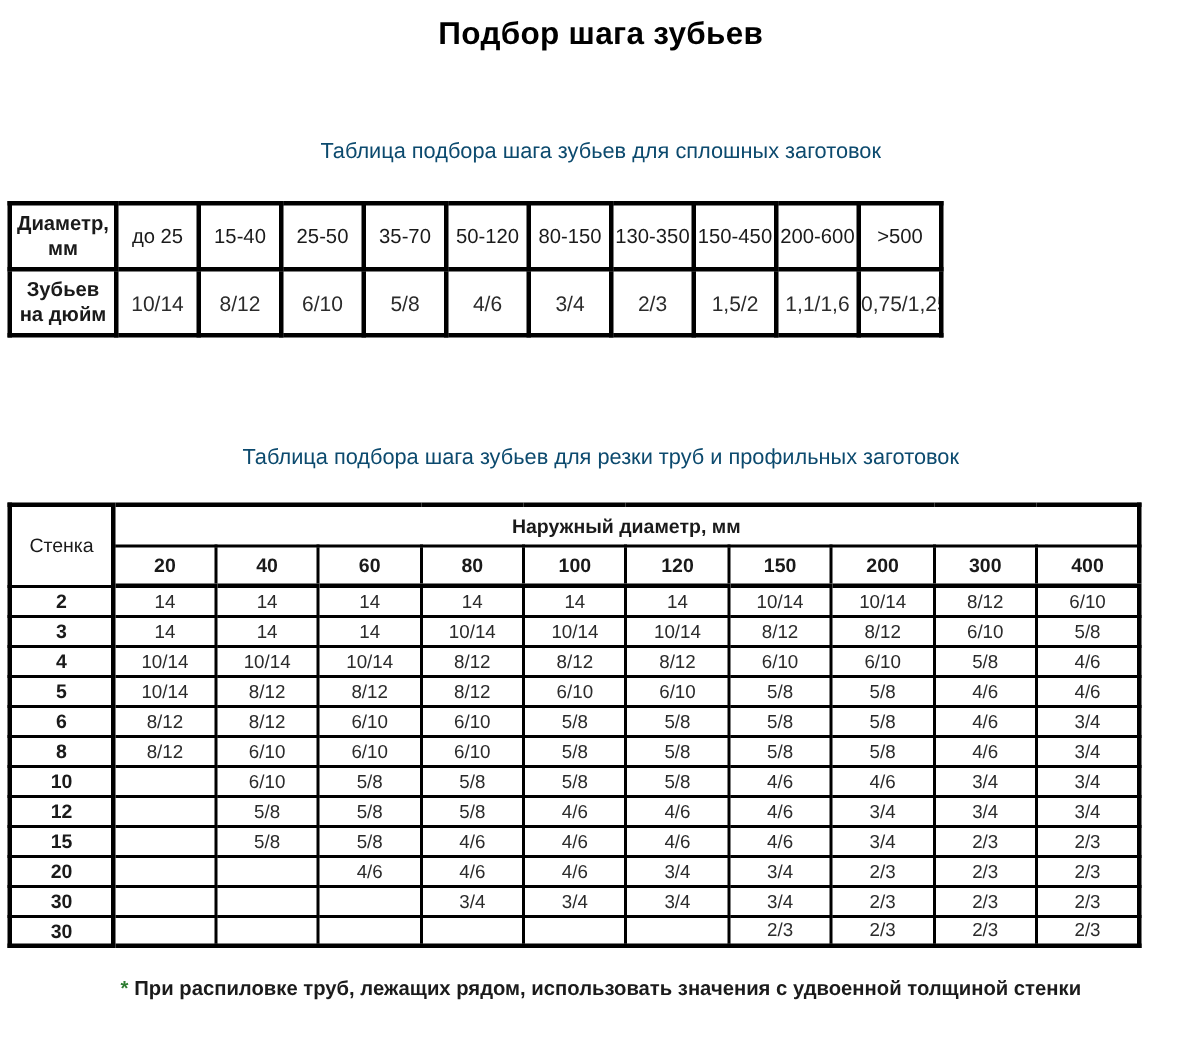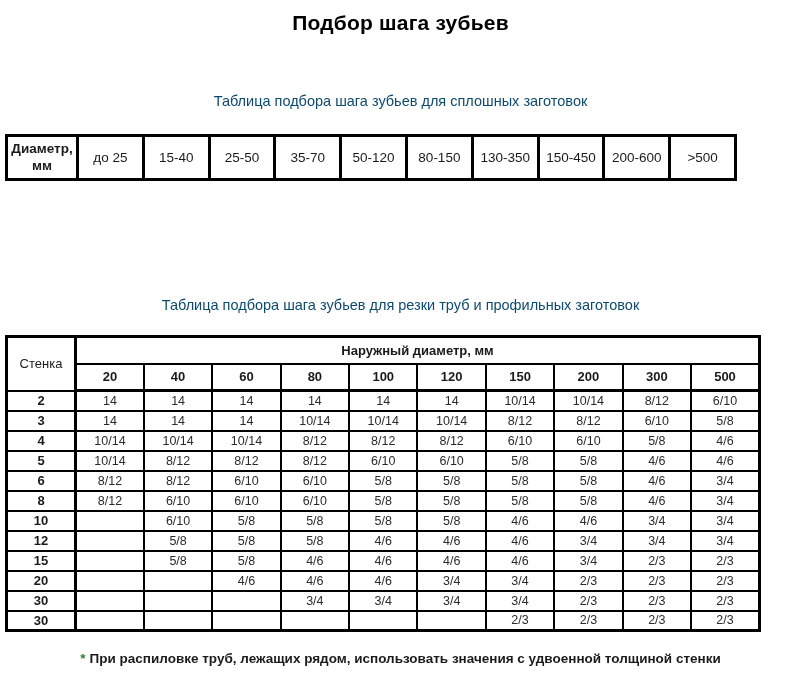--- a/index.html
+++ b/index.html
@@ -28,21 +28,21 @@
   table {
     position: absolute;
     border-collapse: collapse;
     table-layout: fixed;
     background: #ffffff;
     text-align: center;
   }
   th, td { text-align: center; vertical-align: middle; overflow: hidden; }
 
   
-  .t1 { left: 5px; top: 134px; width: 732px; border: 3px solid #000; }
+  .t1 { left: 5px; top: 134px; width: 624px; border: 3px solid #000; }
   .t1 tr { height: 44px; }
   .t1 th, .t1 td { border: 3px solid #000; }
   .t1 th { font-size: 13.5px; font-weight: normal; }
   .t1 td { font-size: 14px; font-weight: normal; color: #2b2b2b; }
   .t1 .rowhead { font-size: 13.5px; font-weight: bold; line-height: 1.25; padding: 0 2px; }
 
   
   .t2 { left: 5px; top: 335px; width: 756px; border: 3px solid #000; }
   .t2 th, .t2 td { border: 2px solid #000; }
   .t2 thead tr { height: 27px; }
@@ -77,20 +77,33 @@
     <th>до 25</th>
         <th>15-40</th>
         <th>25-50</th>
         <th>35-70</th>
         <th>50-120</th>
         <th>80-150</th>
         <th>130-350</th>
         <th>150-450</th>
         <th>200-600</th>
         <th>&gt;500</th>
+      </tr>
+    <tr id="t1-values-row">
+      <th class="rowhead">Зубьев на дюйм</th>
+    <td>10/14</td>
+        <td>8/12</td>
+        <td>6/10</td>
+        <td>5/8</td>
+        <td>4/6</td>
+        <td>3/4</td>
+        <td>2/3</td>
+        <td>1,5/2</td>
+        <td>1,1/1,6</td>
+        <td>0,75/1,25</td>
       </tr>
   </tbody>
 </table>
 
 <div class="caption caption-2">Таблица подбора шага зубьев для резки труб и профильных заготовок</div>
 
 <table class="t2">
   <colgroup>
     <col style="width:69px">
   </colgroup>
@@ -102,21 +115,21 @@
     <tr id="t2-columns-row" class="cols-row">
         <th>20</th>
         <th>40</th>
         <th>60</th>
         <th>80</th>
         <th>100</th>
         <th>120</th>
         <th>150</th>
         <th>200</th>
         <th>300</th>
-        <th>500</th>
+        <th>400</th>
       </tr>
   </thead>
   <tbody id="t2-body">
       <tr>
         <th>2</th>
         <td>14</td>
         <td>14</td>
         <td>14</td>
         <td>14</td>
         <td>14</td>

